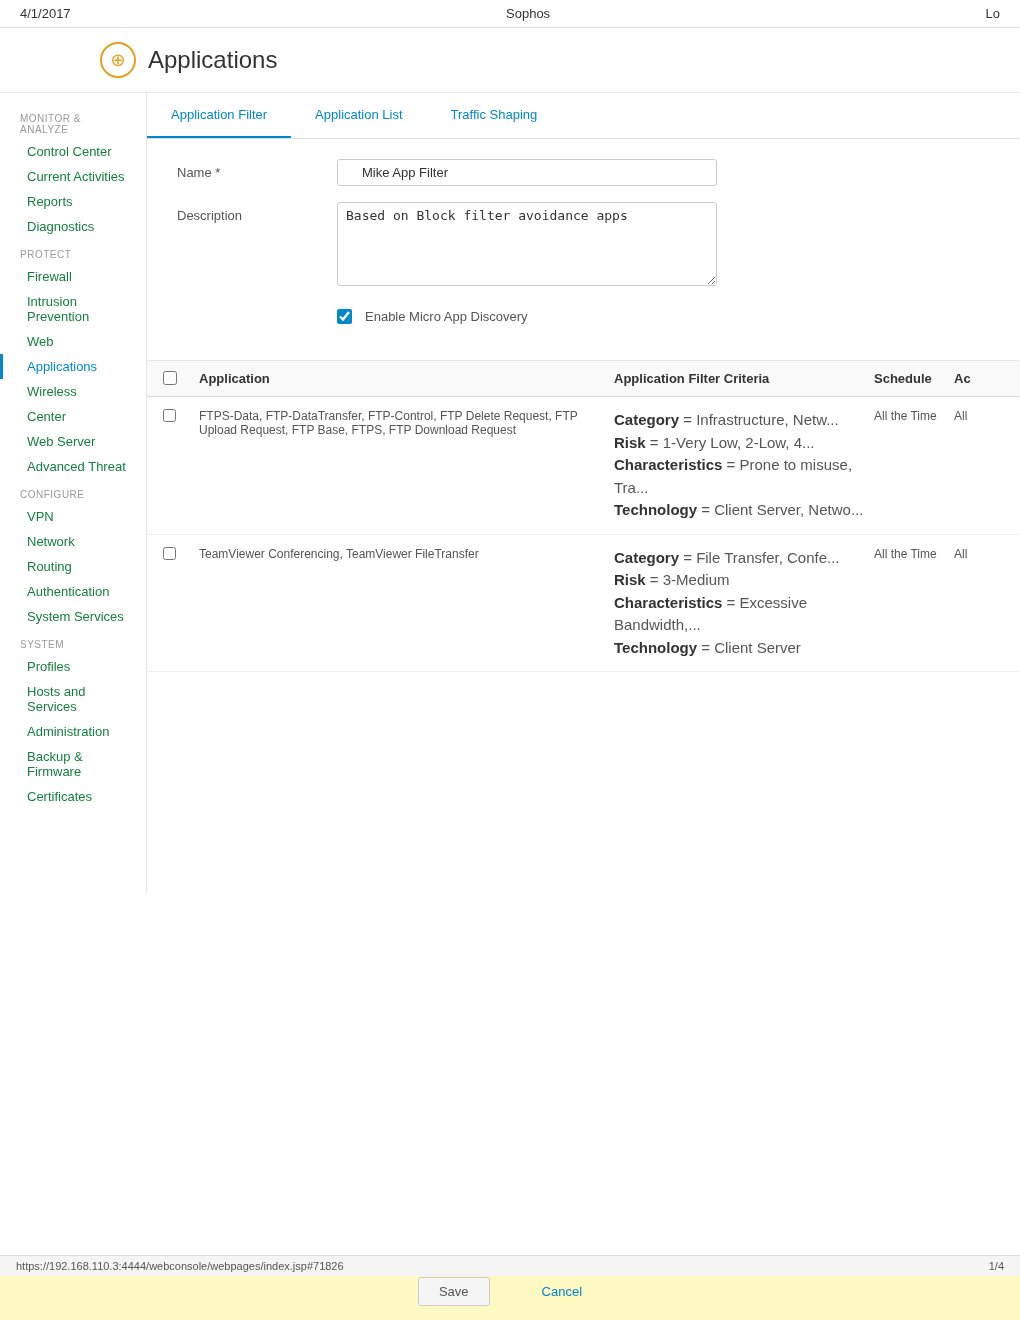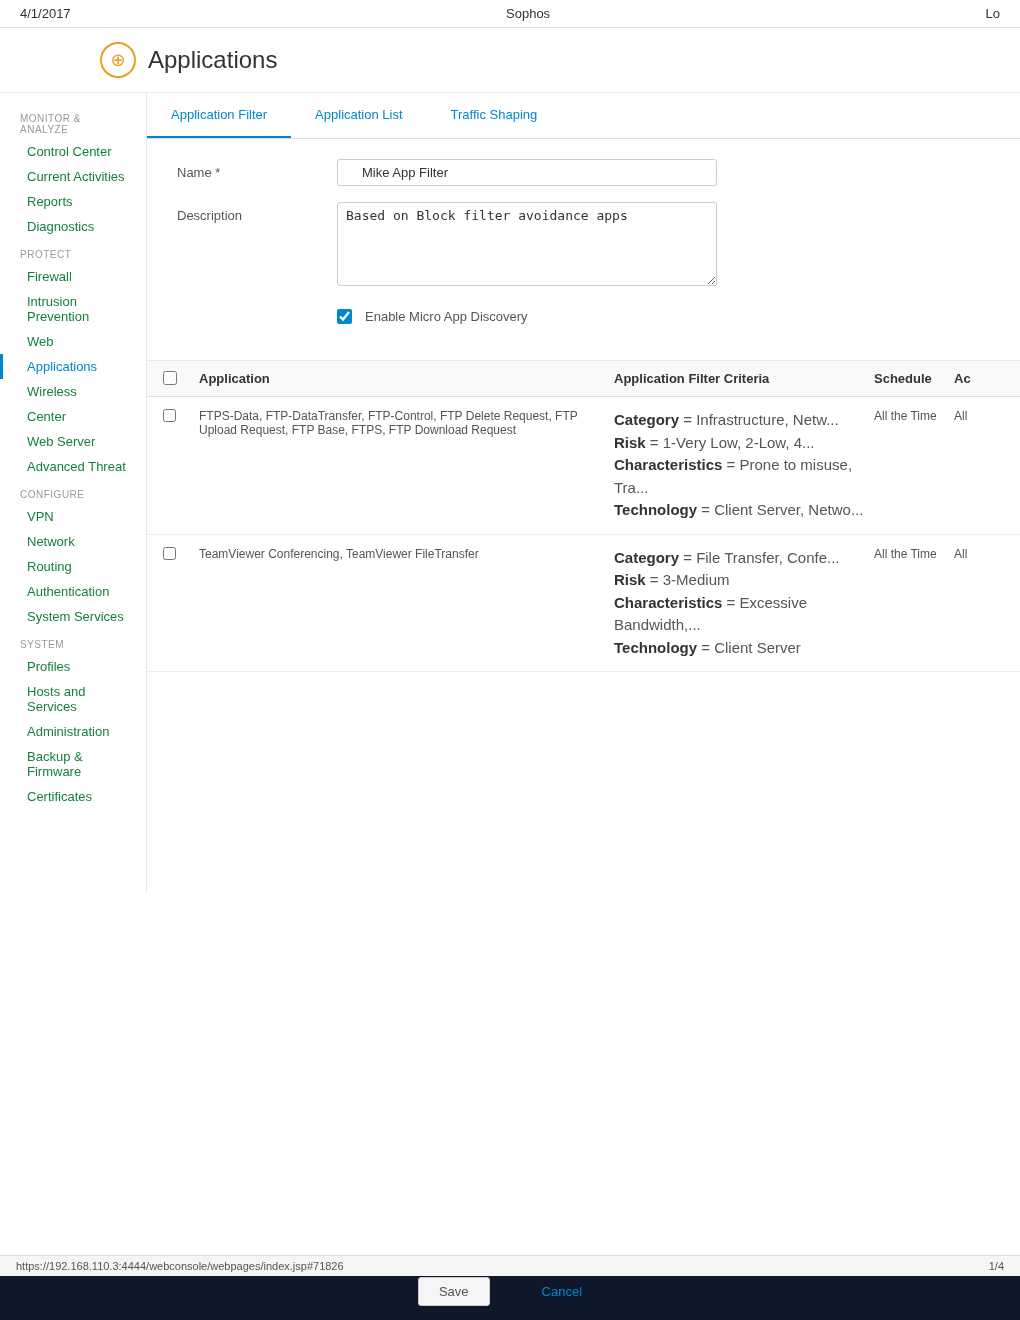--- a/index.html
+++ b/index.html
@@ -42,21 +42,21 @@
     .col-application { flex: 1; }
     .col-criteria { width: 260px; flex-shrink: 0; }
     .col-schedule { width: 80px; flex-shrink: 0; }
     .col-action { width: 50px; flex-shrink: 0; }
 
     .table-row { display: flex; align-items: flex-start; padding: 12px 16px; border-bottom: 1px solid #eee; font-size: 12px; color: #555; }
 
     .criteria-text { font-size: 15px; color: #555; line-height: 1.5; }
     .criteria-text strong { color: #333; }
 
-    .bottom-bar { display: flex; align-items: center; justify-content: center; gap: 32px; padding: 14px; border-top: 1px solid #ddd; position: fixed; bottom: 0; left: 0; right: 0; background: #0f172a; }
+    .bottom-bar { display: flex; align-items: center; justify-content: center; gap: 32px; padding: 14px; border-top: 1px solid #ddd; position: fixed; bottom: 0; left: 0; right: 0; background: #fef9c3; }
     .btn-save { padding: 6px 20px; font-size: 13px; border: 1px solid #ccc; background: #f5f5f5; color: #555; cursor: pointer; border-radius: 3px; }
     .btn-cancel { padding: 6px 20px; font-size: 13px; border: none; background: none; color: #0088cc; cursor: pointer; border-radius: 3px; }
 
     .browser-bar { display: flex; align-items: flex-end; justify-content: space-between; padding: 4px 16px; background: #f5f5f5; border-top: 1px solid #ddd; font-size: 11px; color: #555; position: fixed; bottom: 44px; left: 0; right: 0; }
 
     .url-bar { font-size: 11px; color: #555; }
     .page-num { font-size: 11px; color: #555; }
 
     .header-checkbox { display: flex; align-items: center; }
     .header-checkbox input[type="checkbox"] { width: 14px; height: 14px; }

